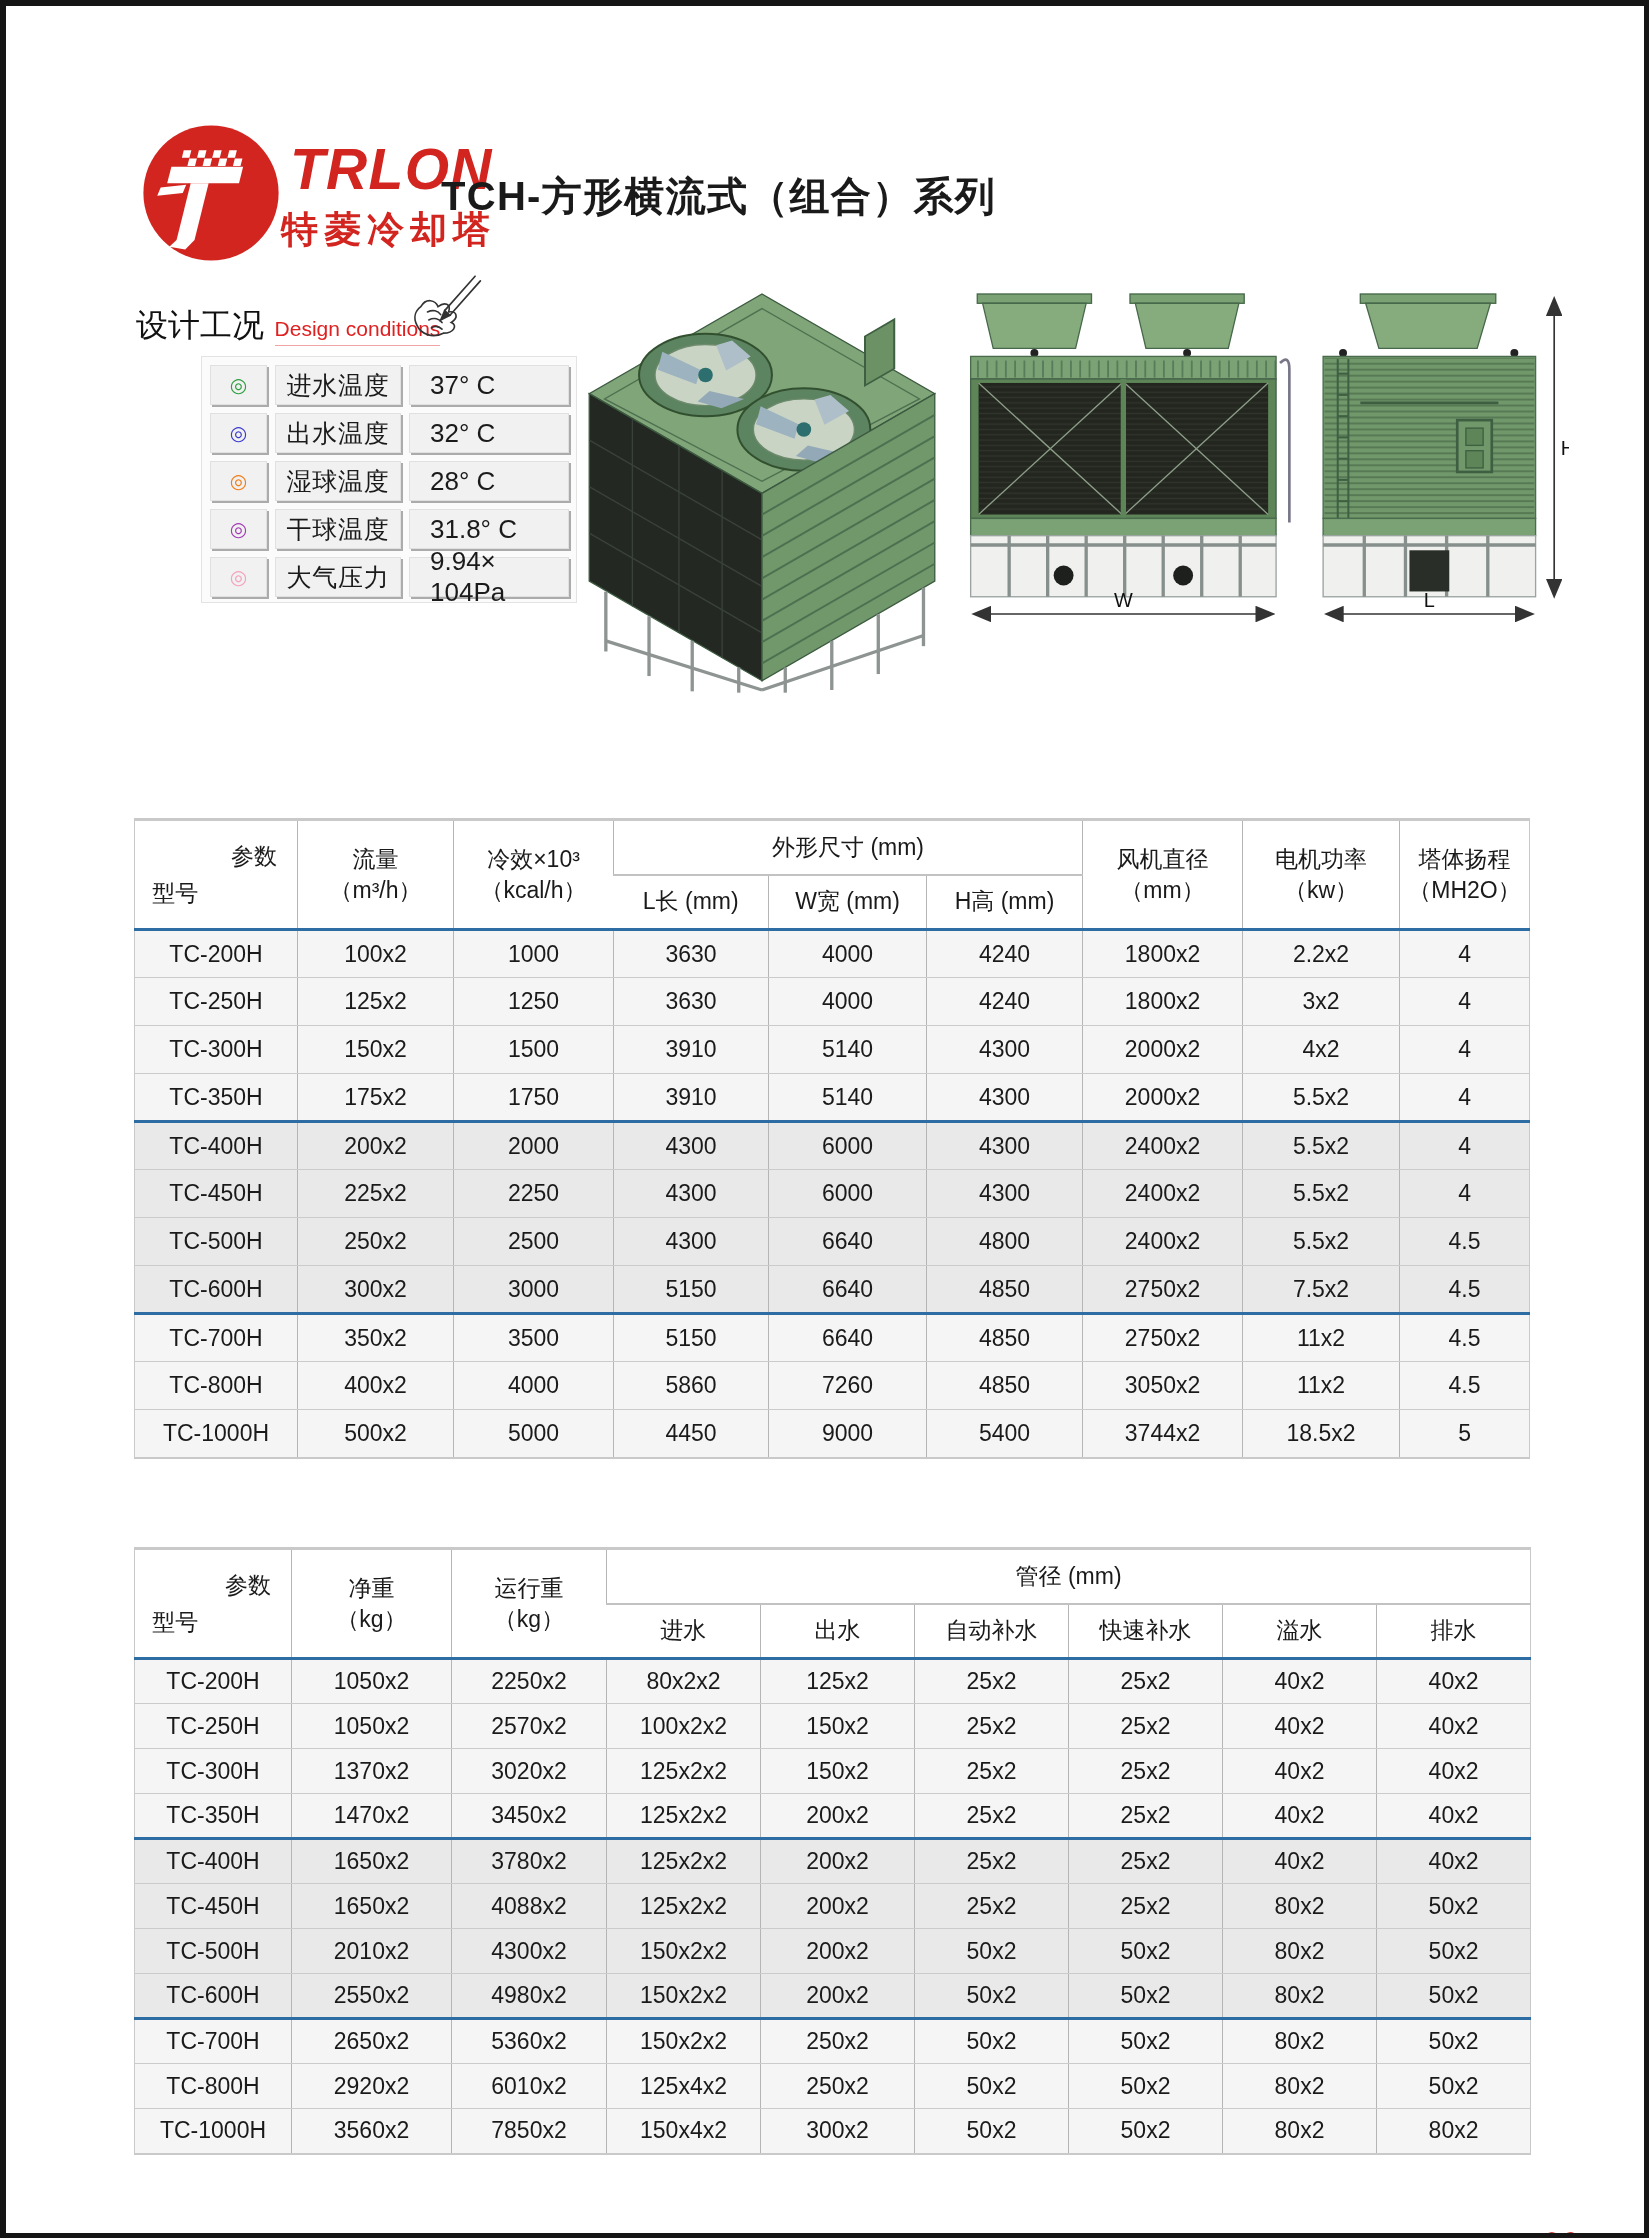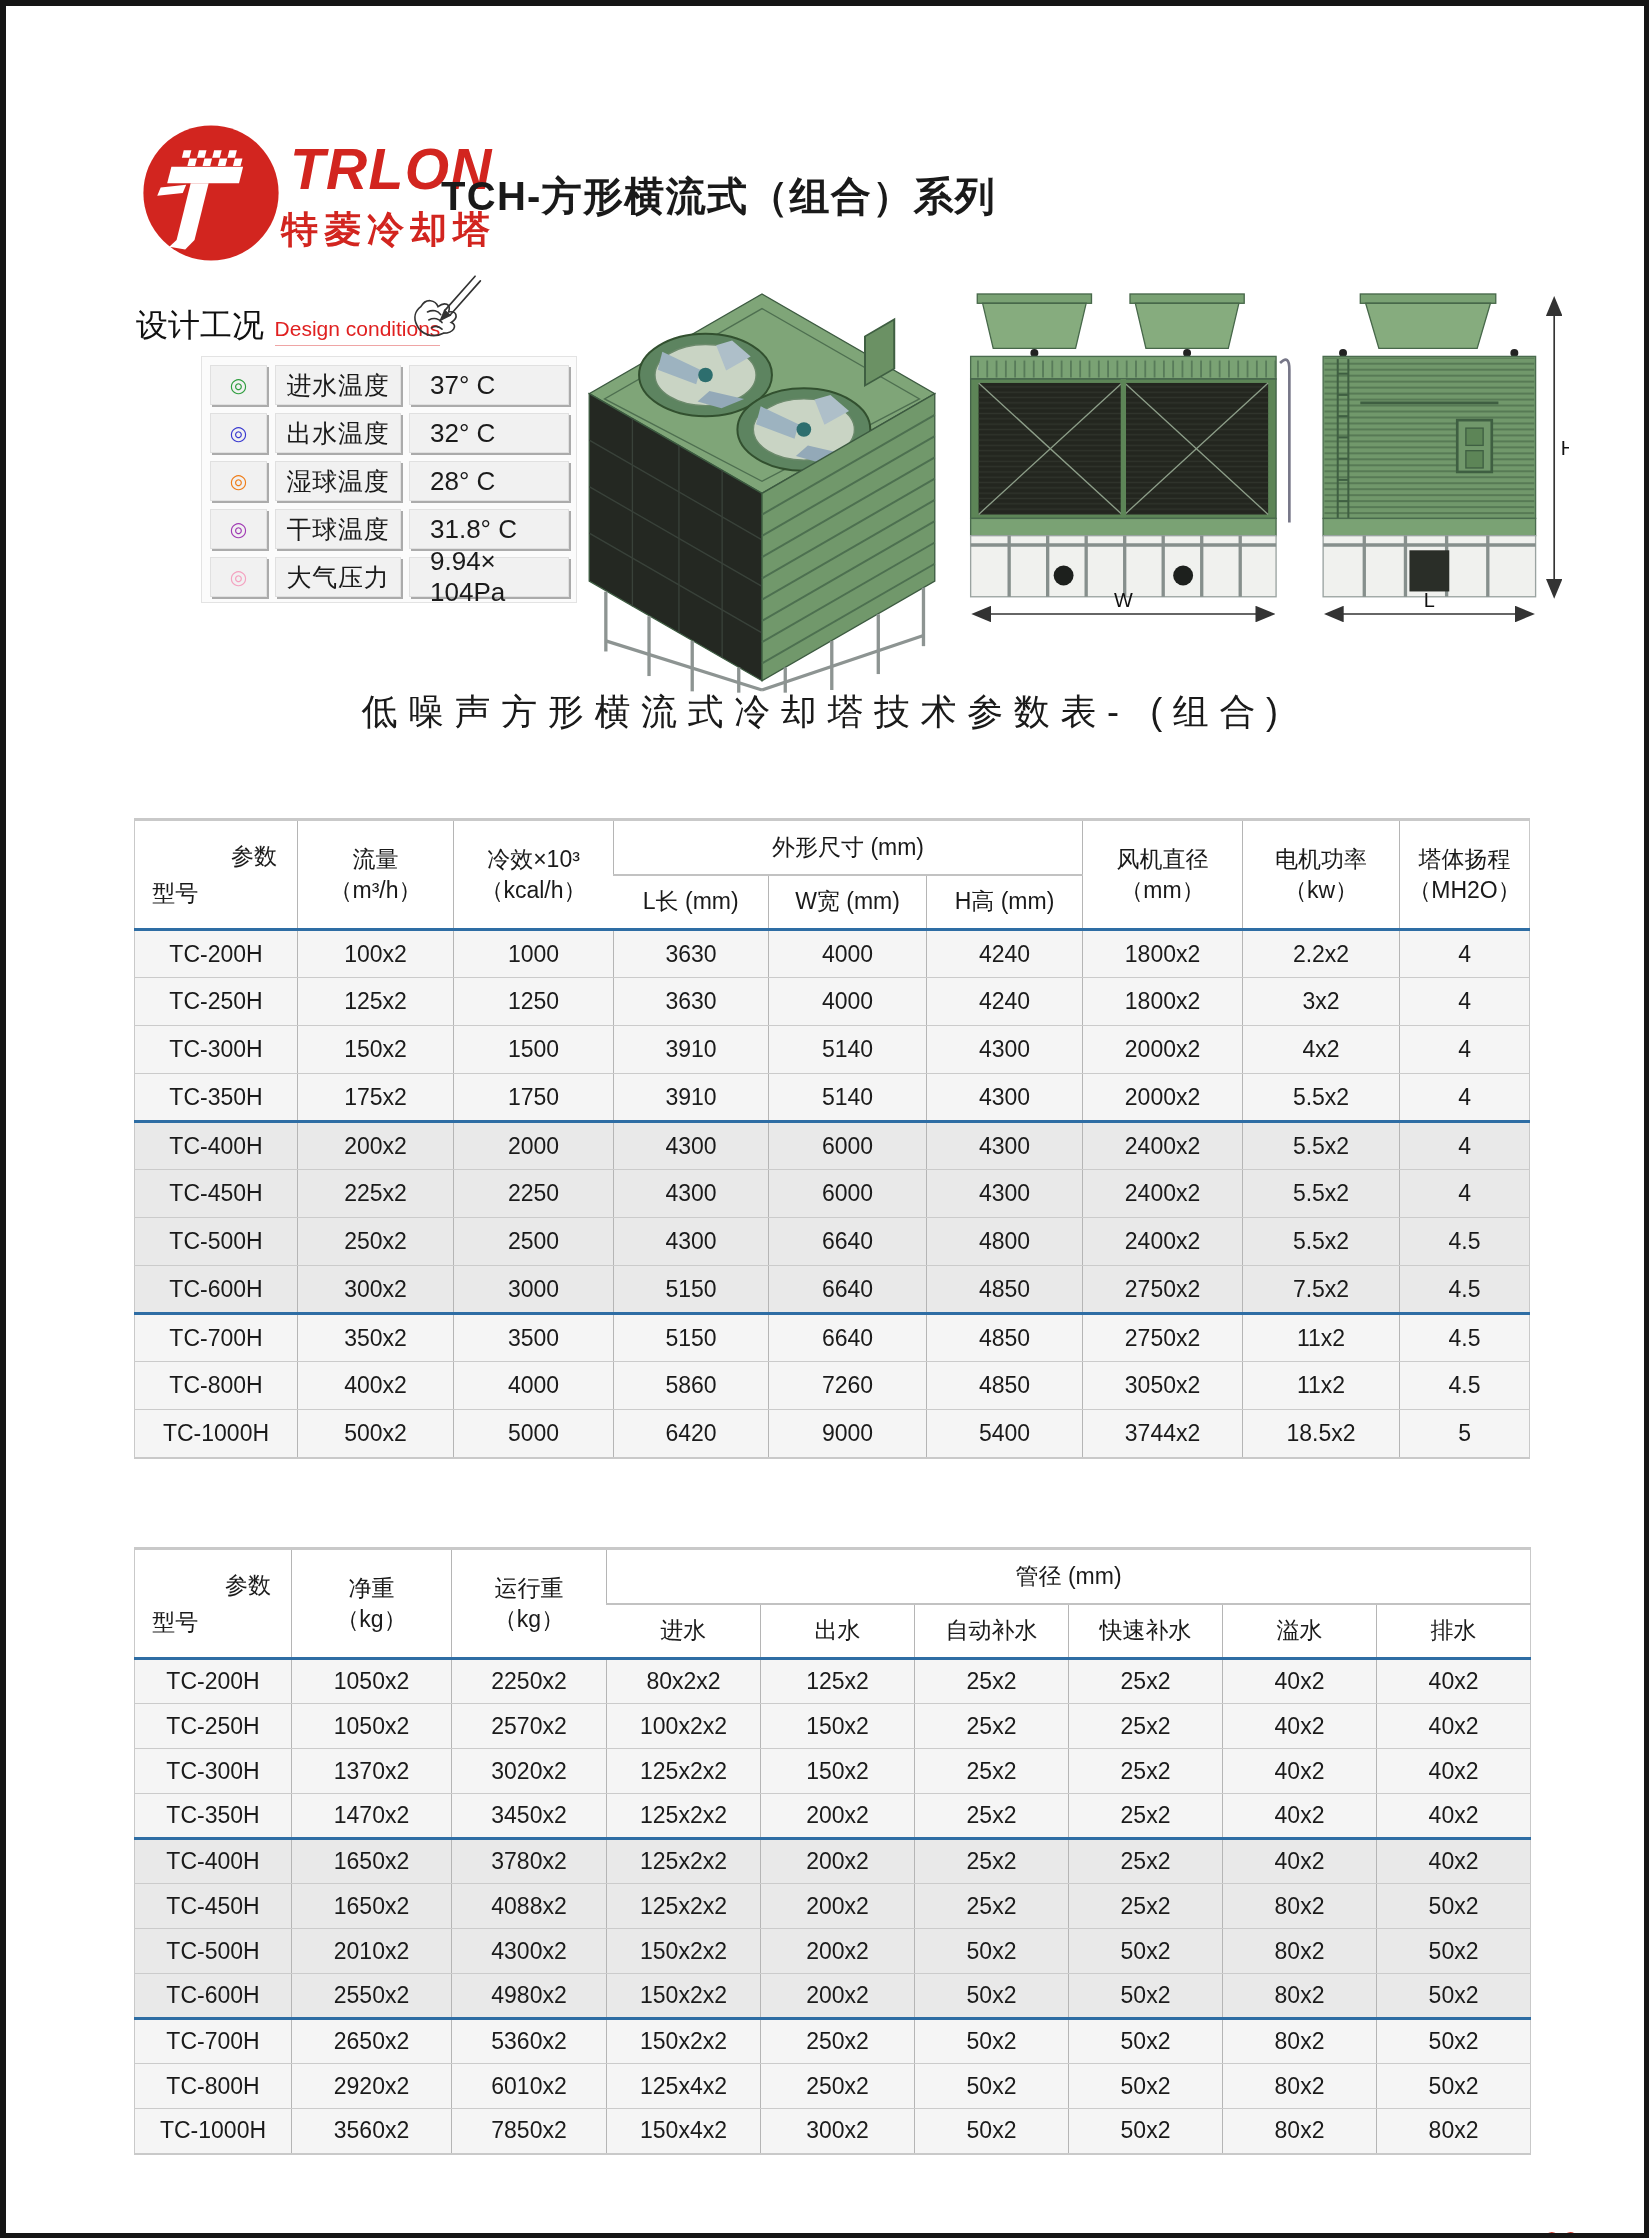--- a/index.html
+++ b/index.html
@@ -298,21 +298,20 @@
         <line x1="278" y1="370" x2="278" y2="462"></line>
       <line x1="30" y1="384" x2="350" y2="384"></line>
     </g>
     <rect x="160" y="392" width="60" height="62" fill="#2a2e28"></rect>
     <line x1="36" y1="488" x2="344" y2="488" stroke="#333" stroke-width="2.5" marker-start="url(#sv-a2)" marker-end="url(#sv-a1)"></line>
     <text x="190" y="478" font-size="30" text-anchor="middle" fill="#111">L</text>
     <line x1="378" y1="14" x2="378" y2="460" stroke="#333" stroke-width="2.5" marker-start="url(#sv-a2)" marker-end="url(#sv-a1)"></line>
     <text x="388" y="248" font-size="30" fill="#111">H</text>
   </svg>
 
-  <div class="section-title">低噪声方形横流式冷却塔技术参数表- (组合)</div>
 
   <table class="spec-table" id="table1">
     <colgroup>
       <col style="width:163px">
         <col style="width:156px">
         <col style="width:160px">
       <col style="width:155px">
         <col style="width:158px">
         <col style="width:156px">
       <col style="width:160px">
@@ -461,21 +460,21 @@
           <td>7260</td>
           <td>4850</td>
           <td>3050x2</td>
           <td>11x2</td>
           <td>4.5</td>
         </tr>
         <tr>
           <td>TC-1000H</td>
           <td>500x2</td>
           <td>5000</td>
-          <td>6420</td>
+          <td>4450</td>
           <td>9000</td>
           <td>5400</td>
           <td>3744x2</td>
           <td>18.5x2</td>
           <td>5</td>
         </tr>
       </tbody>
   </table>
 
   <table class="spec-table" id="table2">

